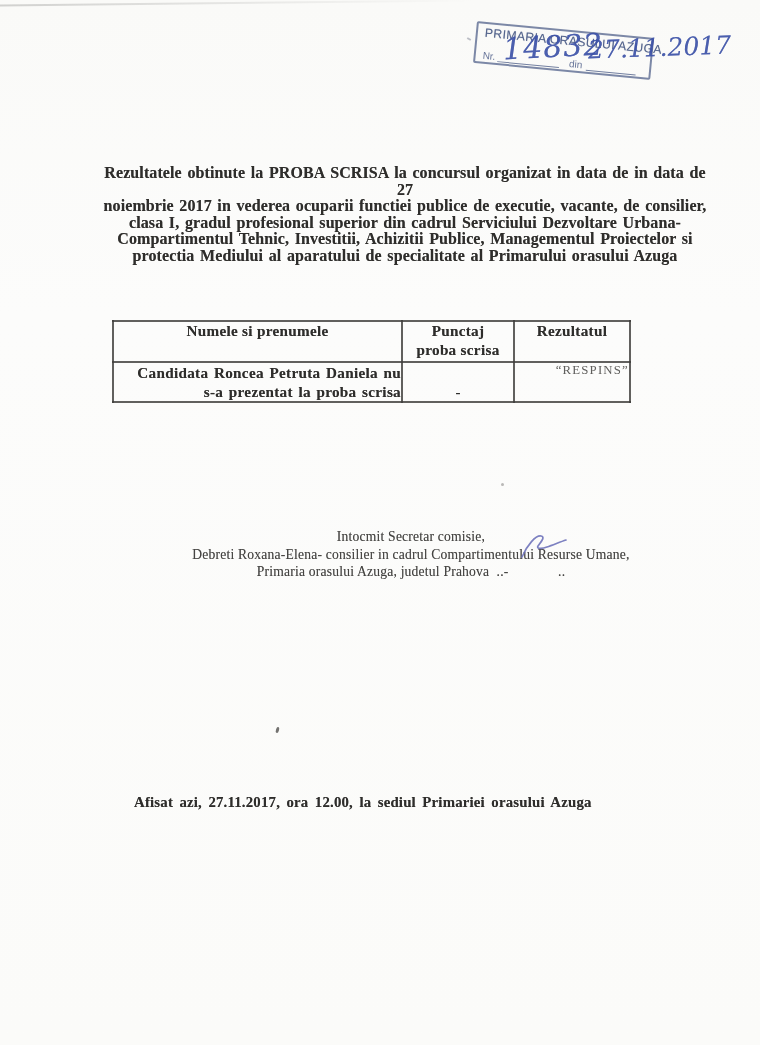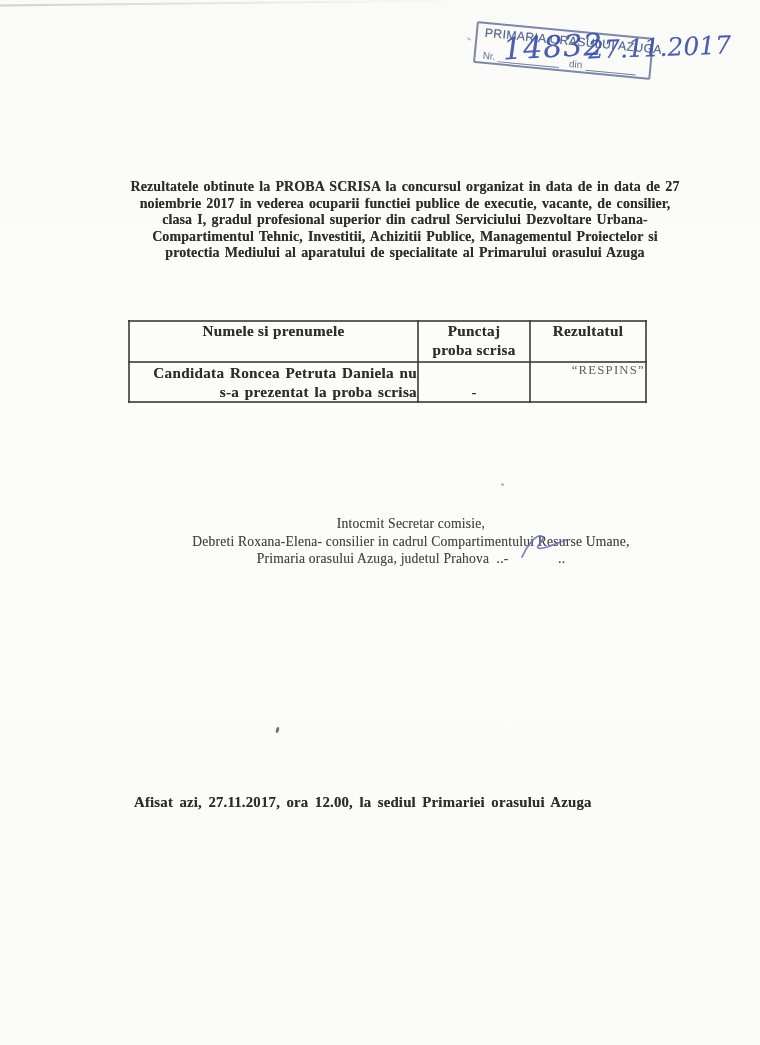--- a/index.html
+++ b/index.html
@@ -48,29 +48,29 @@
   .hw {
     position:absolute; font-family:"DejaVu Serif", serif; font-style:italic;
     color:var(--pen-ink,#3d52a8); opacity:0.92; white-space:nowrap;
     text-shadow:0 0 0.5px rgba(61,82,168,0.5);
   }
   .hw-nr   { left:503px; top:29px; font-size:30px; transform:rotate(-3deg); letter-spacing:1px; }
   .hw-date { left:588px; top:33px; font-size:25px; transform:rotate(-2deg); }
 
   
   .title-par {
-    position:absolute; left:103px; top:179px; width:604px;
-    text-align:center; font-weight:bold; font-size:14px; line-height:16.6px;
+    position:absolute; left:103px; top:165px; width:604px;
+    text-align:center; font-weight:bold; font-size:16px; line-height:16.6px;
     color:var(--text-dark,#2e2d2b); letter-spacing:0.1px; word-spacing:1.5px;
     text-shadow:0 0 0.6px rgba(46,45,43,0.55);
   }
 
   
   table.results {
-    position:absolute; left:128px; top:320px; width:517px;
+    position:absolute; left:112px; top:320px; width:517px;
     border-collapse:collapse; table-layout:fixed;
     color:var(--text-dark,#2e2d2b);
   }
   table.results th, table.results td { border:2px solid rgba(62,61,59,0.82); padding:0; }
   table.results tr.hdr { height:41px; }
   table.results tr.row { height:39px; }
   th.h {
     font-size:15.2px; font-weight:bold; vertical-align:top; padding-top:3px;
     line-height:18.5px; letter-spacing:0.3px; text-align:center;
     text-shadow:0 0 0.6px rgba(46,45,43,0.5);
@@ -82,21 +82,21 @@
   }
   td.score { text-align:center; vertical-align:bottom; font-weight:bold; font-size:15px; padding-bottom:2px; }
   td.result {
     text-align:right; vertical-align:top; padding-top:4px;
     font-size:12.8px; font-weight:normal; letter-spacing:1.2px;
     color:var(--result-gray,#5f5e5c);
   }
 
   
   .mid {
-    position:absolute; left:111px; top:515px; width:600px; text-align:center;
+    position:absolute; left:111px; top:528px; width:600px; text-align:center;
     font-size:13.6px; line-height:17.6px; color:var(--text-mid,#454442);
     letter-spacing:0.2px; text-shadow:0 0 0.5px rgba(69,68,66,0.45);
   }
   .mid .pre { white-space:pre;margin-top:28px; }
   .mid .l3-extra { margin-left:46px; }
   .signature-svg { position:absolute; left:520px; top:531px; }
 
   
   .footer-line {
     position:absolute; left:134px; top:746px;

